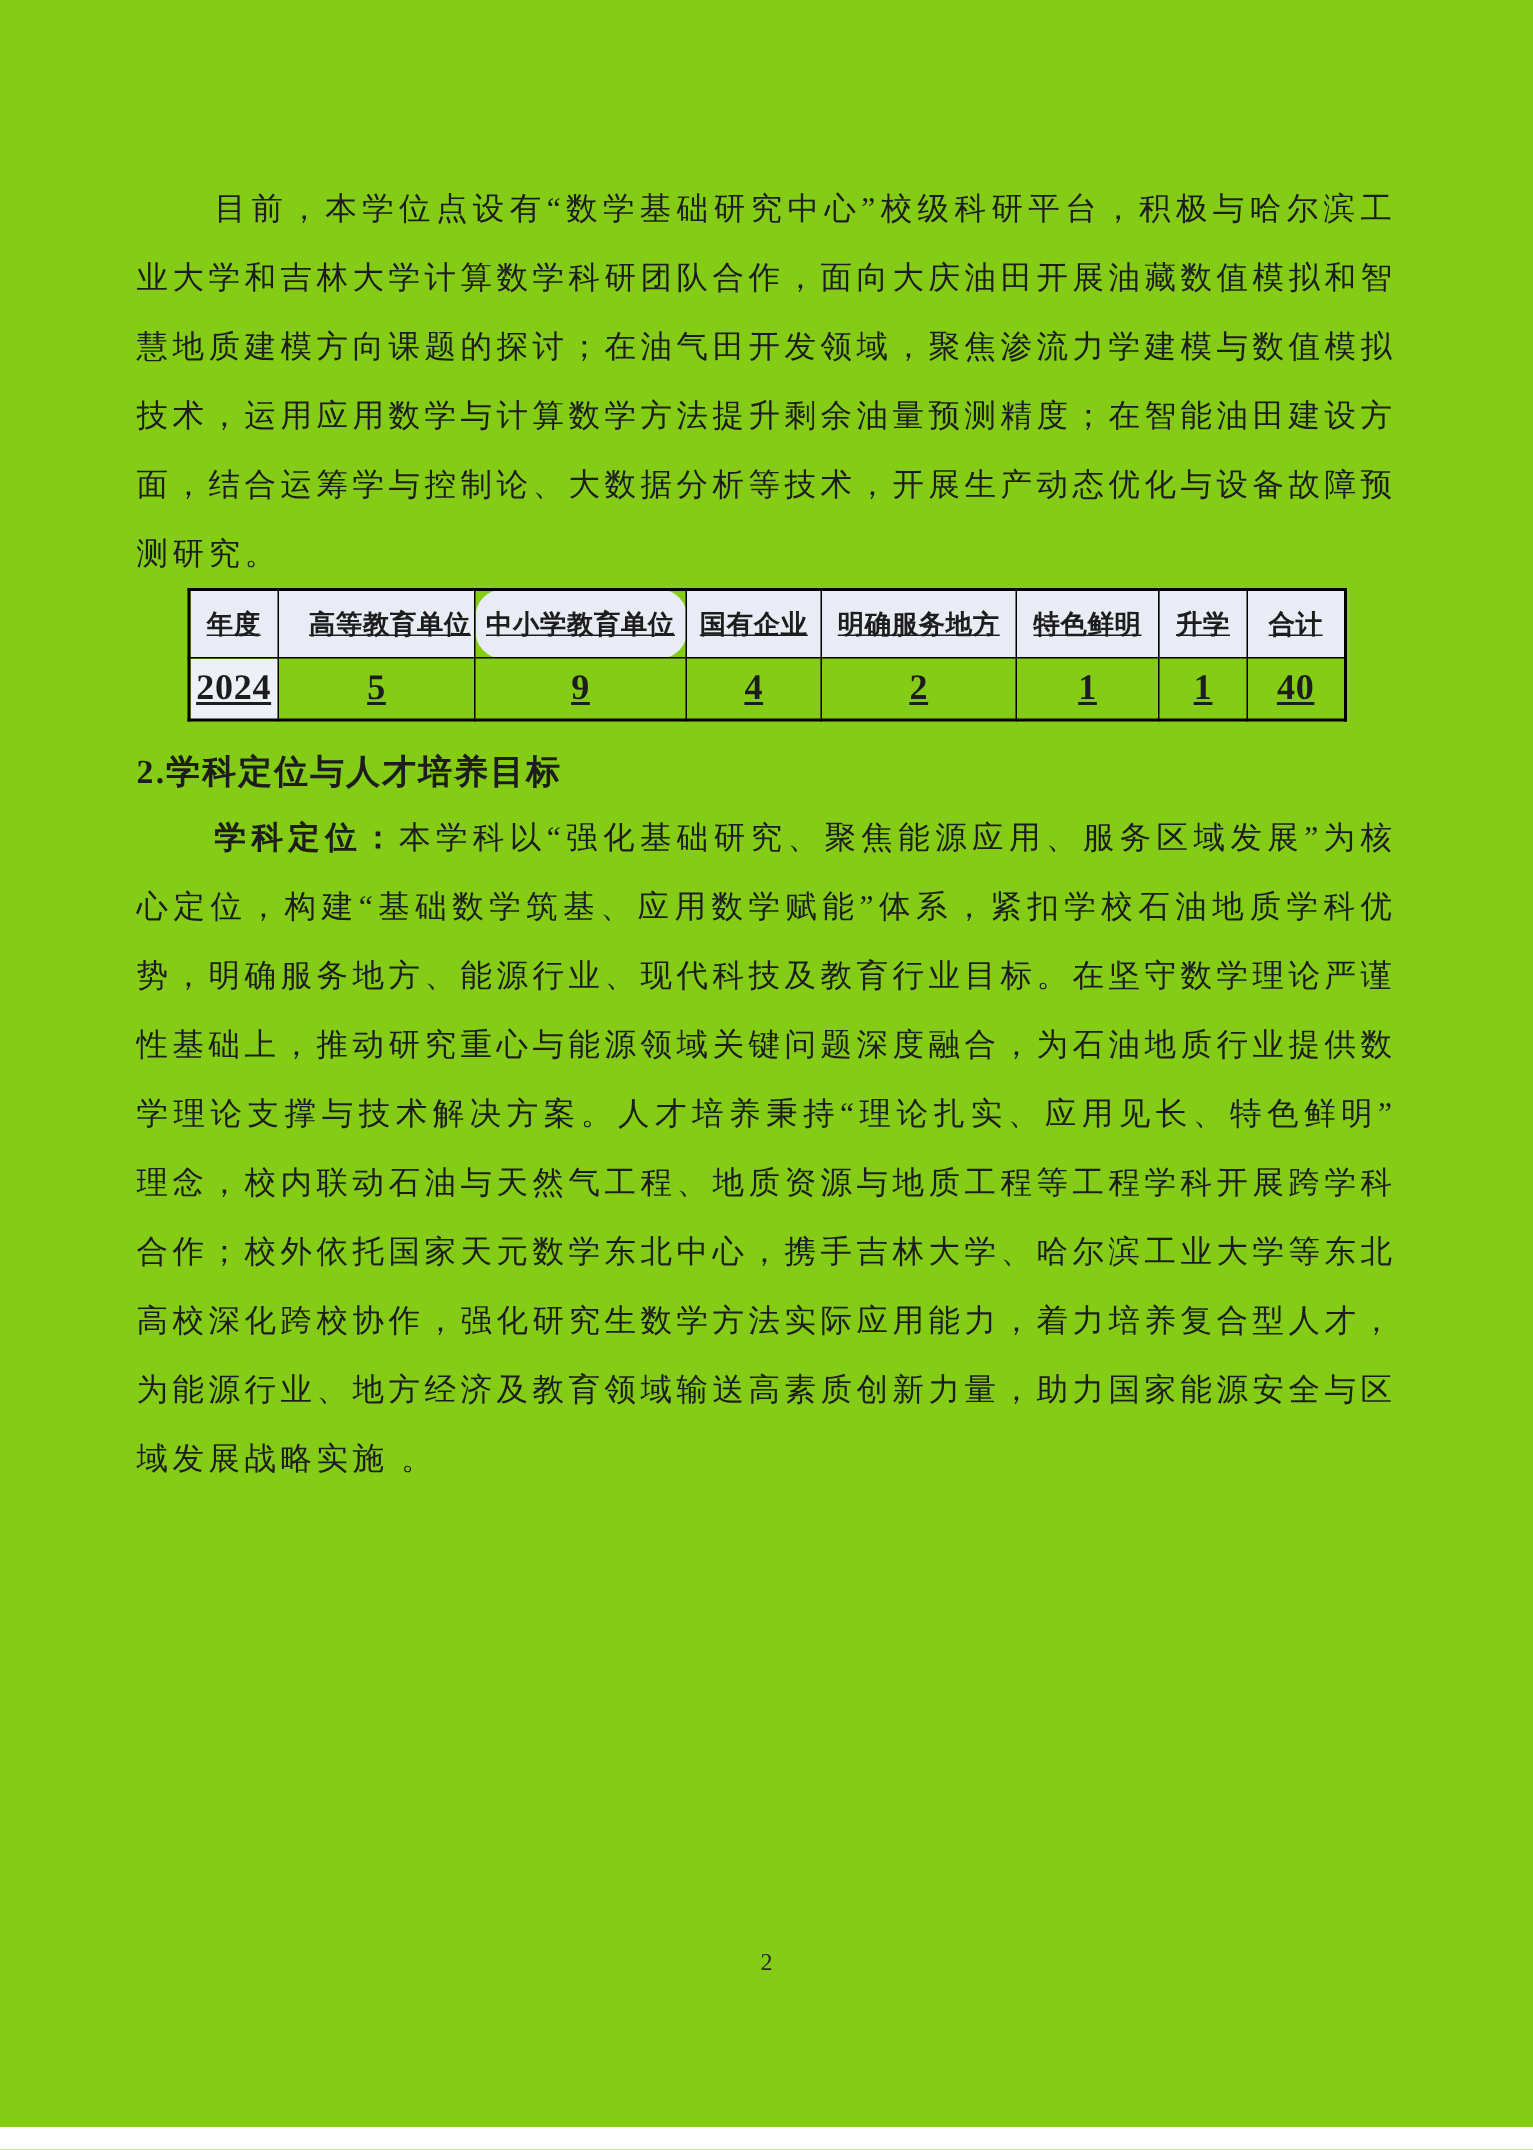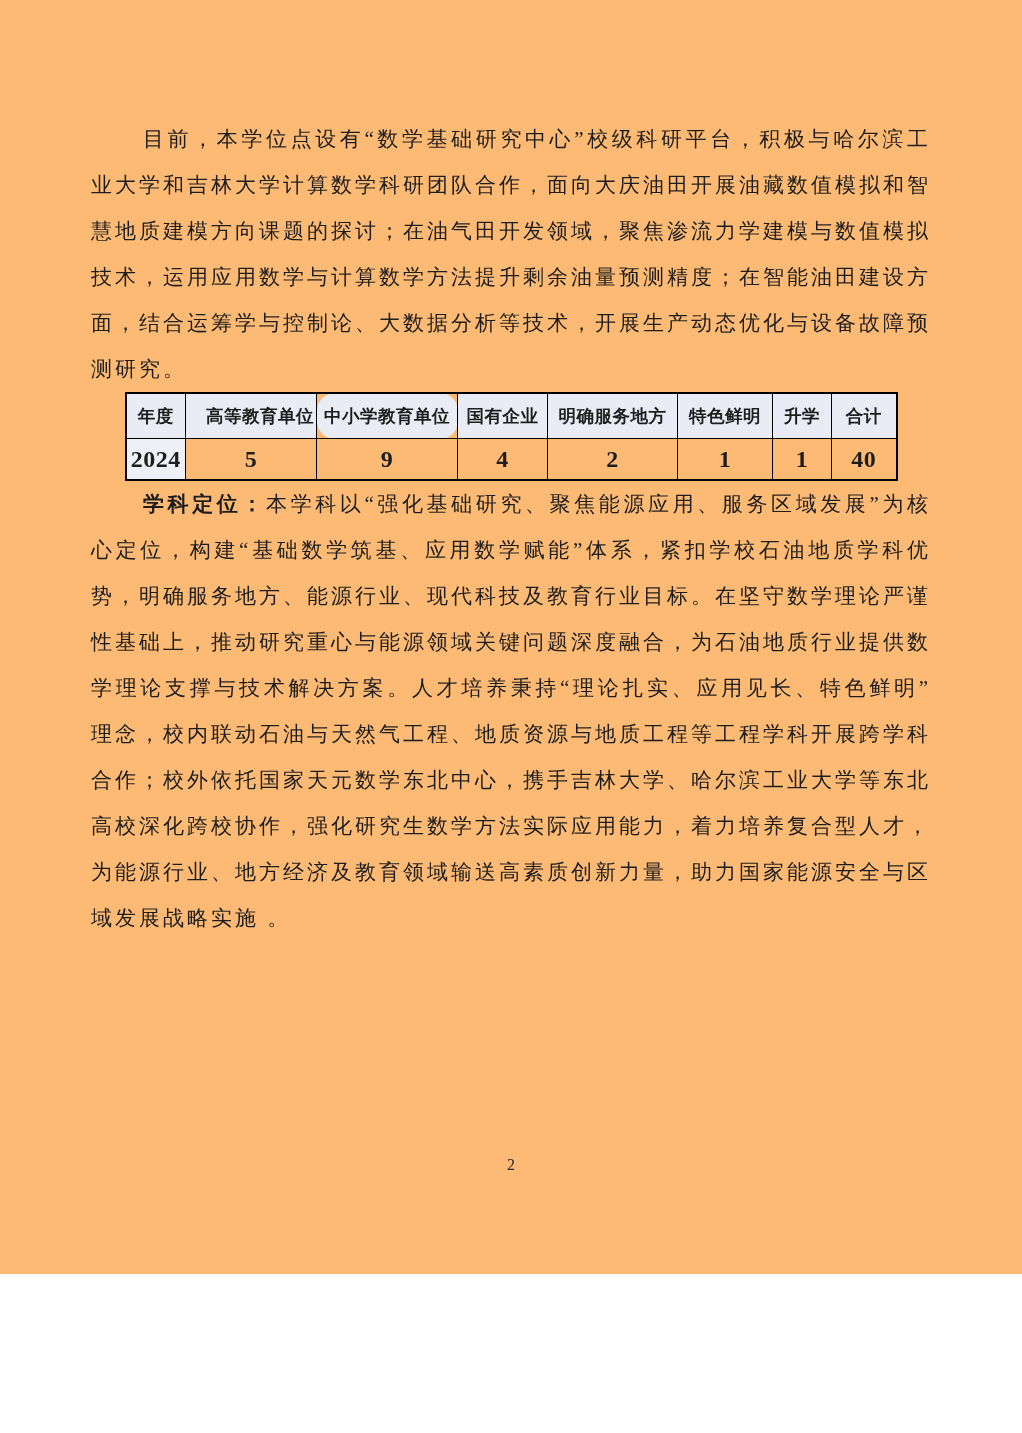--- a/index.html
+++ b/index.html
@@ -1,22 +1,22 @@
 <!DOCTYPE html>
 <html lang="zh"><head>
 <meta charset="utf-8">
 <style>
   html, body { margin: 0; padding: 0; background: #ffffff; }
 
   .doc-page {
     position: relative;
     width: 1022px;
-    height: 1274px;
+    height: 1418px;
     margin: 0 auto;
-    background: #fdba74;
+    background: #84cc16;
     box-sizing: border-box;
     padding: 116px 91px 0 91px;
     font-family: "Liberation Serif", "DejaVu Serif", serif;
     color: #1d1d1d;
     overflow: hidden;
   }
 
   .body-para {
     margin: 0;
     font-size: 21px;
@@ -34,20 +34,21 @@
     text-align: center;
     font-weight: normal;
   }
 
   table.stats-table {
     width: 771px;
     margin: 0 auto;
     border-collapse: collapse;
     border: 2px solid #000;
     table-layout: fixed;
+    text-decoration: underline;
   }
   table.stats-table th,
   table.stats-table td {
     border: 1px solid #000;
     text-align: center;
     vertical-align: middle;
     padding: 0 2px;
     font-weight: bold;
     letter-spacing: 0.5px;
     overflow: hidden;
@@ -123,18 +124,19 @@
         <td>9</td>
         <td>4</td>
         <td>2</td>
         <td>1</td>
         <td>1</td>
         <td>40</td>
       </tr>
     </tbody>
   </table>
 
+  <h2 class="section-heading">2.学科定位与人才培养目标</h2>
 
   <p class="body-para"><span class="lead-bold">学科定位：</span><span>本学科以“强化基础研究、聚焦能源应用、服务区域发展”为核心定位，构建“基础数学筑基、应用数学赋能”体系，紧扣学校石油地质学科优势，明确服务地方、能源行业、现代科技及教育行业目标。在坚守数学理论严谨性基础上，推动研究重心与能源领域关键问题深度融合，为石油地质行业提供数学理论支撑与技术解决方案。人才培养秉持“理论扎实、应用见长、特色鲜明”理念，校内联动石油与天然气工程、地质资源与地质工程等工程学科开展跨学科合作；校外依托国家天元数学东北中心，携手吉林大学、哈尔滨工业大学等东北高校深化跨校协作，强化研究生数学方法实际应用能力，着力培养复合型人才，为能源行业、地方经济及教育领域输送高素质创新力量，助力国家能源安全与区域发展战略实施 。</span></p>
 
   <div class="page-number">2</div>
 
 </div>
 
 </body></html>

